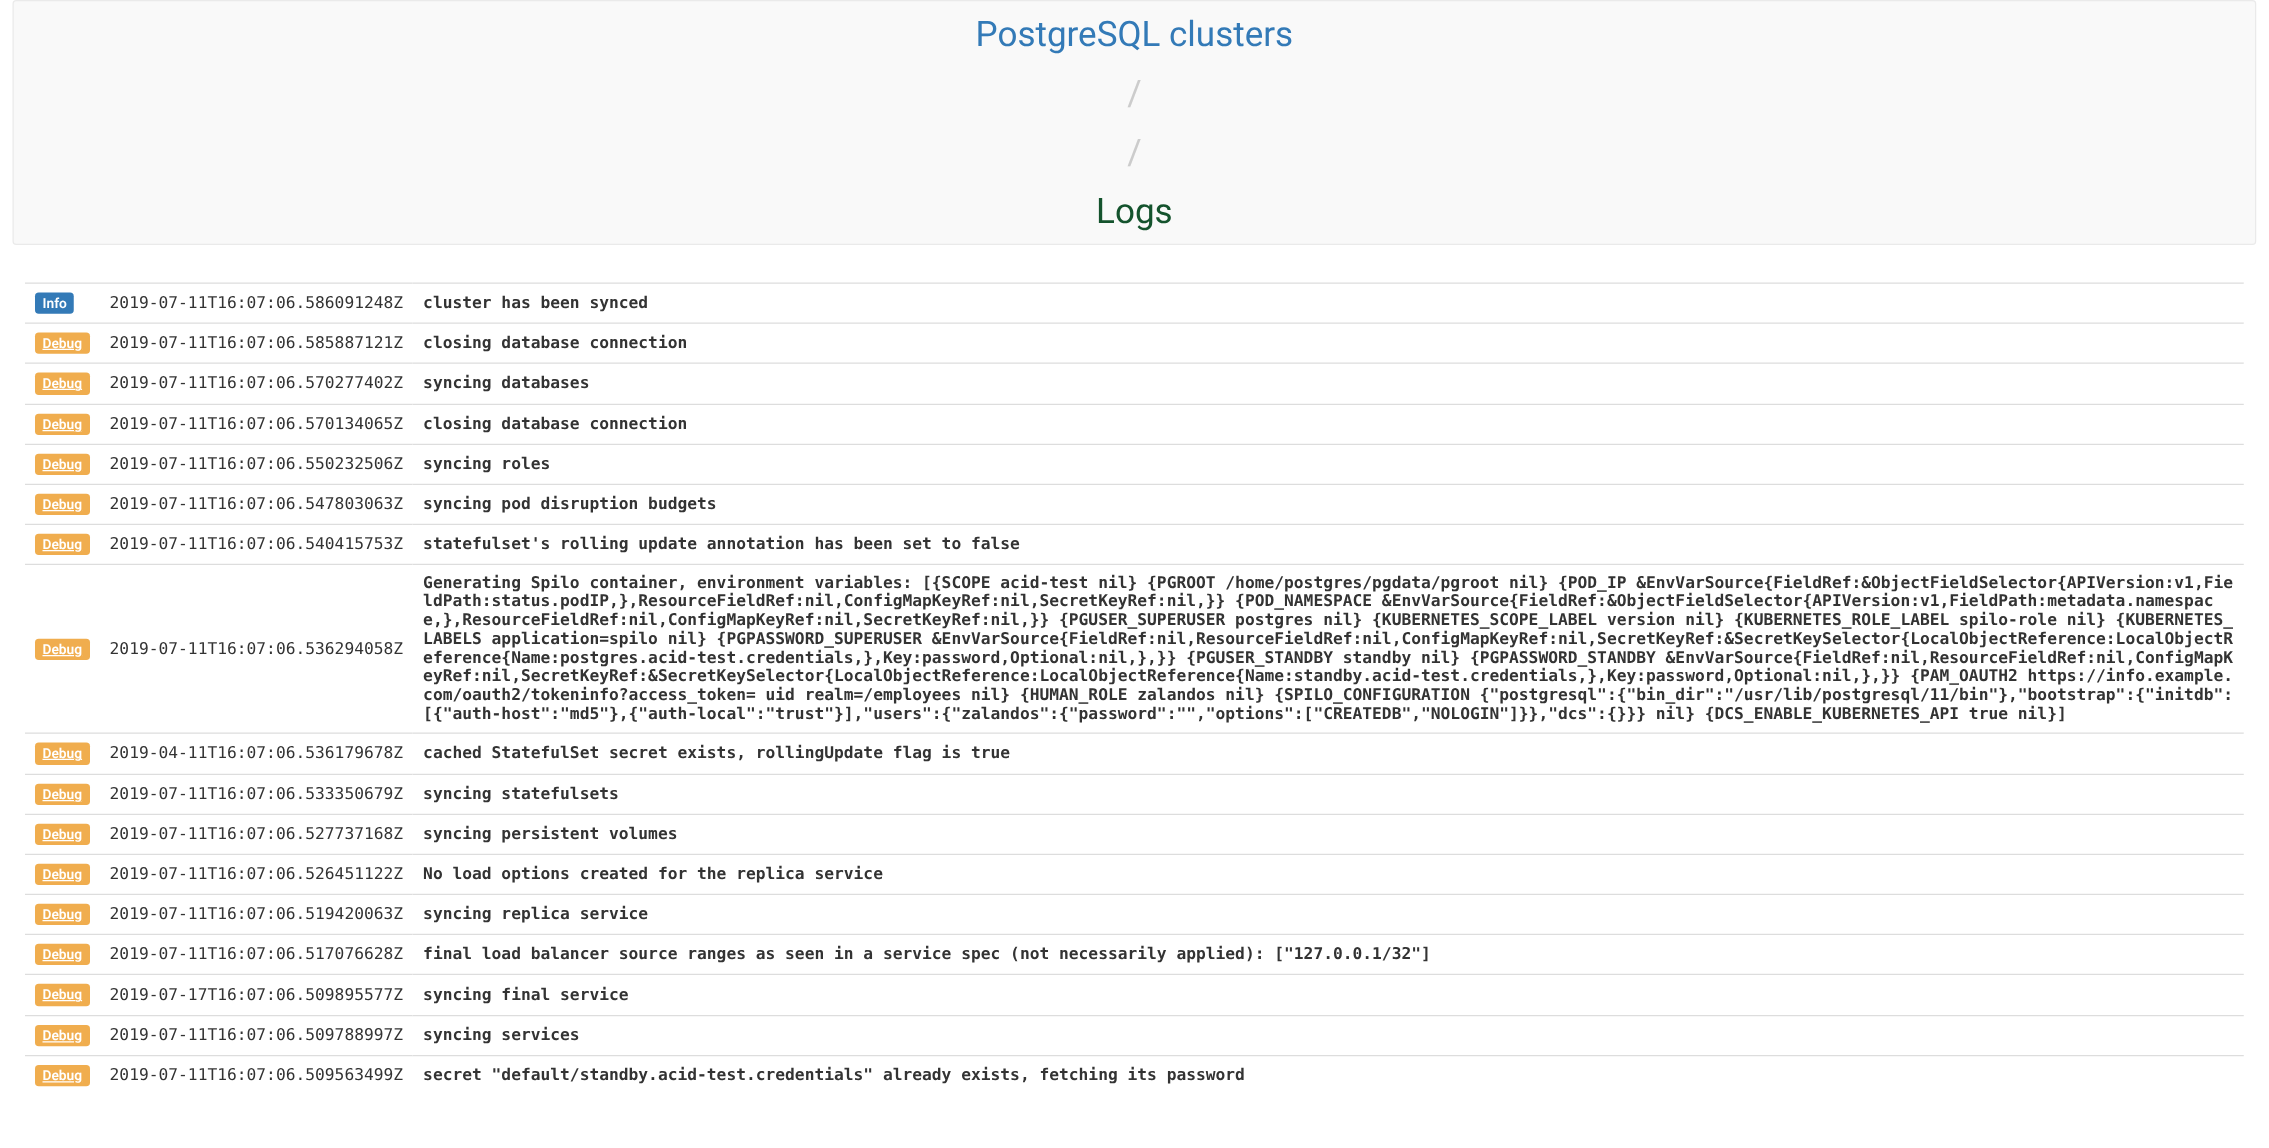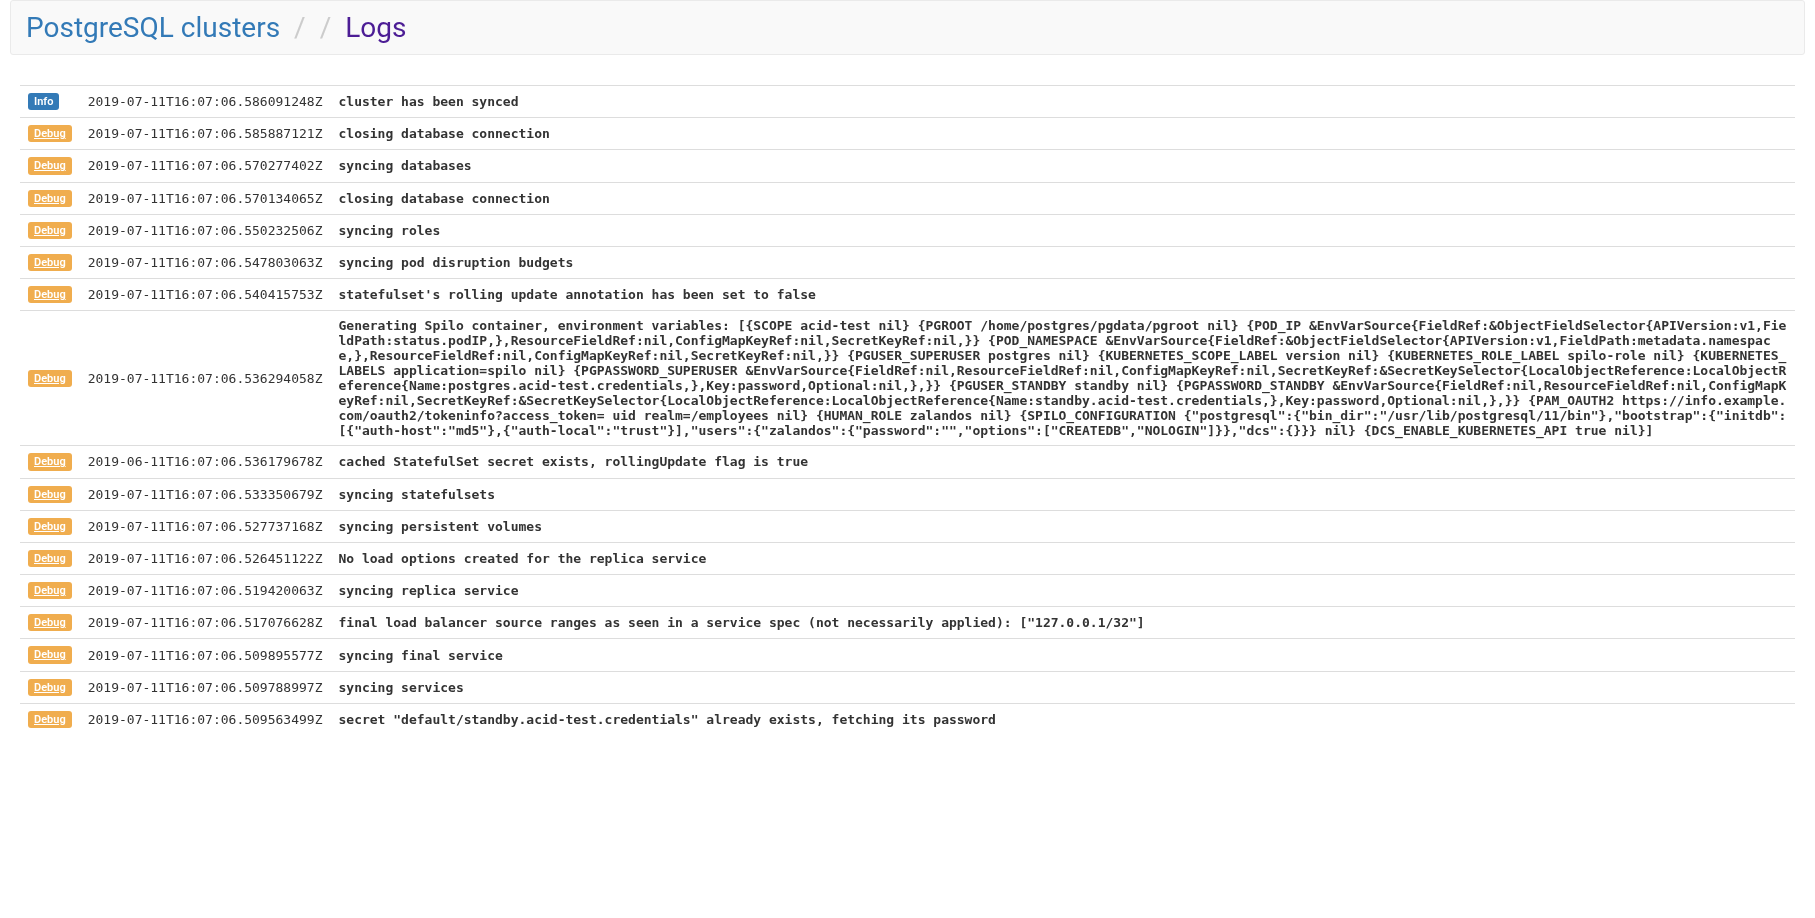--- a/index.html
+++ b/index.html
@@ -12,30 +12,31 @@
   .breadcrumb-bar {
     background: #f9f9f9;
     border: 1px solid #eaeaea;
     border-radius: 3px;
     margin: 0 10px 30px 10px;
     padding: 10px 15px;
     font-size: 28px;
     display: flex;
     align-items: center;
     gap: 14px;
+    flex-direction: column;
   }
   .breadcrumb-bar a {
     color: #337ab7;
     text-decoration: none;
   }
   .breadcrumb-bar .sep {
     color: #cccccc;
   }
   .breadcrumb-bar .current {
-    color: #4c1d95;
+    color: #14532d;
   }
   .log-table {
     width: calc(100% - 40px);
     margin: 12px 20px;
     border-collapse: collapse;
   }
   .log-table td {
     border-top: 1px solid #ddd;
     padding: 7px 8px;
     vertical-align: middle;
@@ -107,21 +108,21 @@
         <td class="col-time">2019-07-11T16:07:06.540415753Z</td>
         <td class="col-msg">statefulset's rolling update annotation has been set to false</td>
       </tr>
       <tr>
         <td class="col-level"><span class="badge badge-debug">Debug</span></td>
         <td class="col-time">2019-07-11T16:07:06.536294058Z</td>
         <td class="col-msg">Generating Spilo container, environment variables: [{SCOPE acid-test nil} {PGROOT /home/postgres/pgdata/pgroot nil} {POD_IP &amp;EnvVarSource{FieldRef:&amp;ObjectFieldSelector{APIVersion:v1,FieldPath:status.podIP,},ResourceFieldRef:nil,ConfigMapKeyRef:nil,SecretKeyRef:nil,}} {POD_NAMESPACE &amp;EnvVarSource{FieldRef:&amp;ObjectFieldSelector{APIVersion:v1,FieldPath:metadata.namespace,},ResourceFieldRef:nil,ConfigMapKeyRef:nil,SecretKeyRef:nil,}} {PGUSER_SUPERUSER postgres nil} {KUBERNETES_SCOPE_LABEL version nil} {KUBERNETES_ROLE_LABEL spilo-role nil} {KUBERNETES_LABELS application=spilo nil} {PGPASSWORD_SUPERUSER &amp;EnvVarSource{FieldRef:nil,ResourceFieldRef:nil,ConfigMapKeyRef:nil,SecretKeyRef:&amp;SecretKeySelector{LocalObjectReference:LocalObjectReference{Name:postgres.acid-test.credentials,},Key:password,Optional:nil,},}} {PGUSER_STANDBY standby nil} {PGPASSWORD_STANDBY &amp;EnvVarSource{FieldRef:nil,ResourceFieldRef:nil,ConfigMapKeyRef:nil,SecretKeyRef:&amp;SecretKeySelector{LocalObjectReference:LocalObjectReference{Name:standby.acid-test.credentials,},Key:password,Optional:nil,},}} {PAM_OAUTH2 https://info.example.com/oauth2/tokeninfo?access_token= uid realm=/employees nil} {HUMAN_ROLE zalandos nil} {SPILO_CONFIGURATION {"postgresql":{"bin_dir":"/usr/lib/postgresql/11/bin"},"bootstrap":{"initdb":[{"auth-host":"md5"},{"auth-local":"trust"}],"users":{"zalandos":{"password":"","options":["CREATEDB","NOLOGIN"]}},"dcs":{}}} nil} {DCS_ENABLE_KUBERNETES_API true nil}]</td>
       </tr>
       <tr>
         <td class="col-level"><span class="badge badge-debug">Debug</span></td>
-        <td class="col-time">2019-06-11T16:07:06.536179678Z</td>
+        <td class="col-time">2019-04-11T16:07:06.536179678Z</td>
         <td class="col-msg">cached StatefulSet secret exists, rollingUpdate flag is true</td>
       </tr>
       <tr>
         <td class="col-level"><span class="badge badge-debug">Debug</span></td>
         <td class="col-time">2019-07-11T16:07:06.533350679Z</td>
         <td class="col-msg">syncing statefulsets</td>
       </tr>
       <tr>
         <td class="col-level"><span class="badge badge-debug">Debug</span></td>
         <td class="col-time">2019-07-11T16:07:06.527737168Z</td>
@@ -137,21 +138,21 @@
         <td class="col-time">2019-07-11T16:07:06.519420063Z</td>
         <td class="col-msg">syncing replica service</td>
       </tr>
       <tr>
         <td class="col-level"><span class="badge badge-debug">Debug</span></td>
         <td class="col-time">2019-07-11T16:07:06.517076628Z</td>
         <td class="col-msg">final load balancer source ranges as seen in a service spec (not necessarily applied): ["127.0.0.1/32"]</td>
       </tr>
       <tr>
         <td class="col-level"><span class="badge badge-debug">Debug</span></td>
-        <td class="col-time">2019-07-11T16:07:06.509895577Z</td>
+        <td class="col-time">2019-07-17T16:07:06.509895577Z</td>
         <td class="col-msg">syncing final service</td>
       </tr>
       <tr>
         <td class="col-level"><span class="badge badge-debug">Debug</span></td>
         <td class="col-time">2019-07-11T16:07:06.509788997Z</td>
         <td class="col-msg">syncing services</td>
       </tr>
       <tr>
         <td class="col-level"><span class="badge badge-debug">Debug</span></td>
         <td class="col-time">2019-07-11T16:07:06.509563499Z</td>

